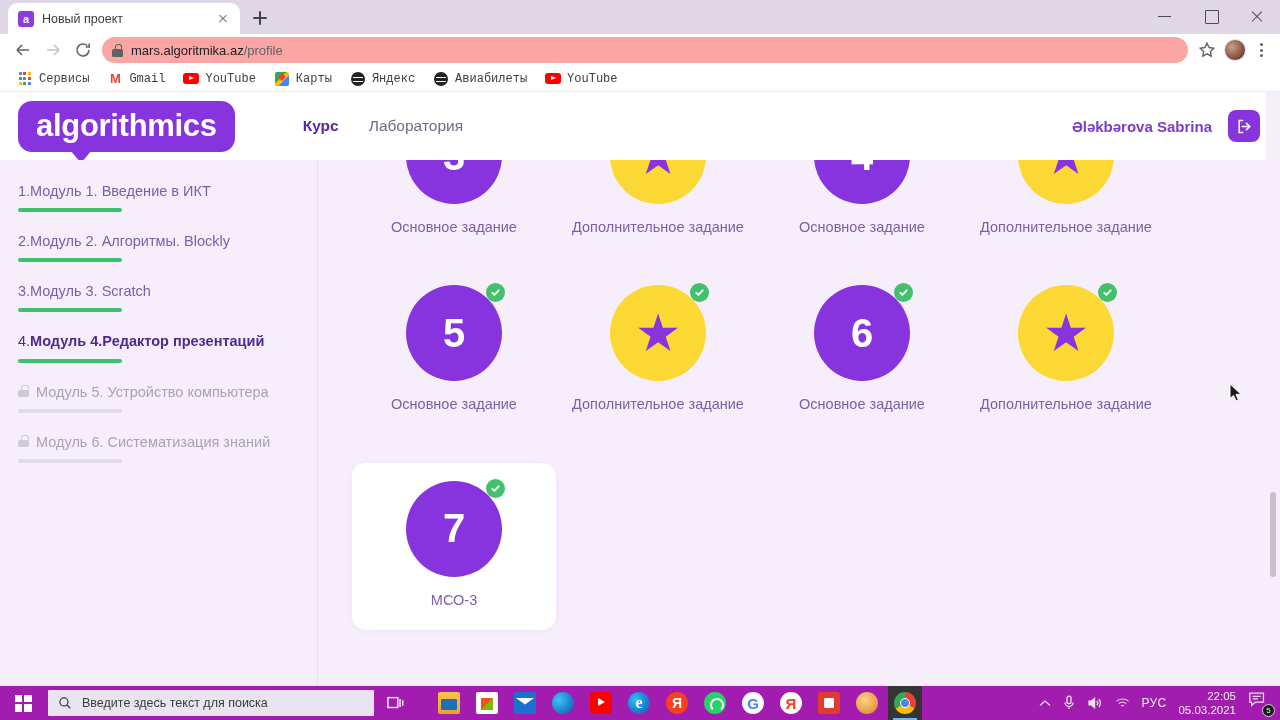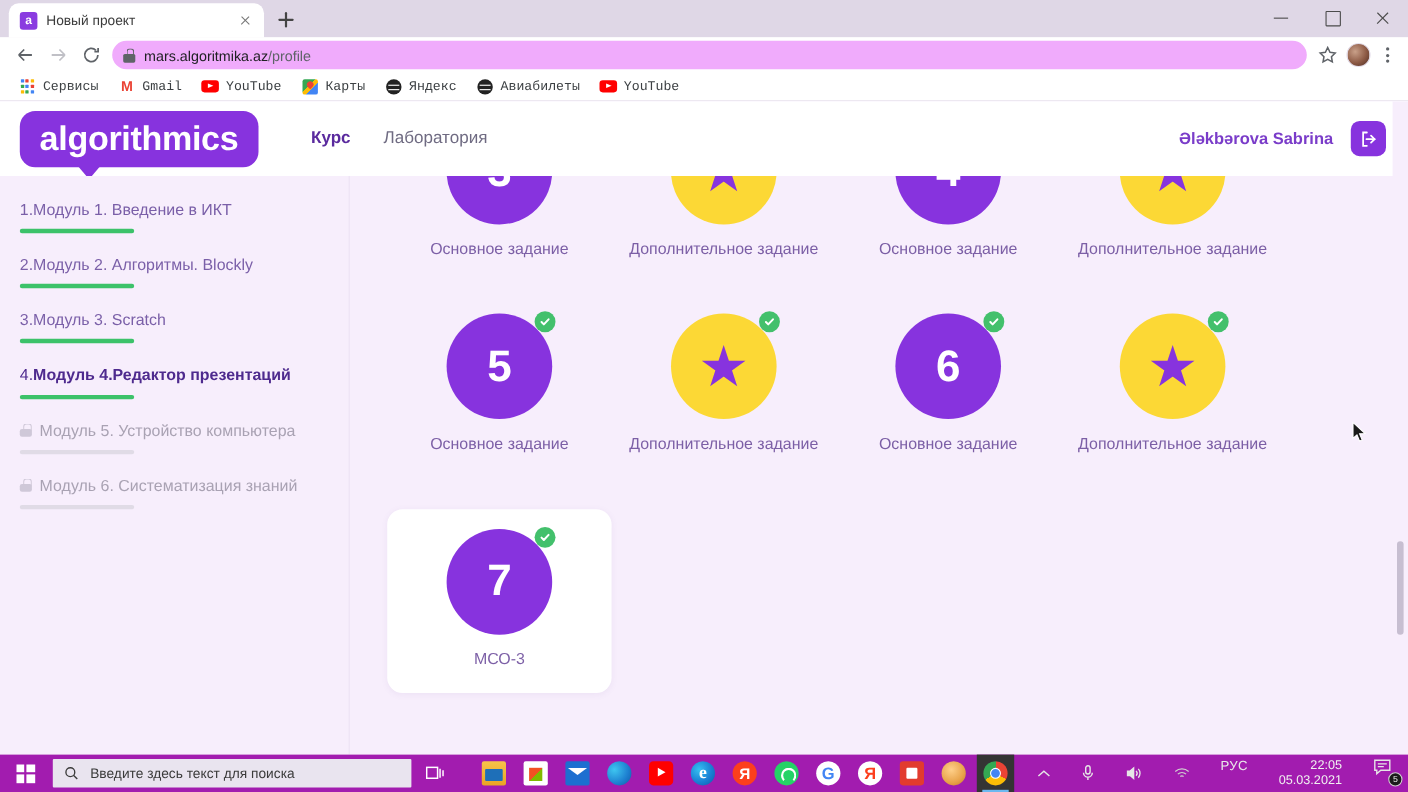--- a/index.html
+++ b/index.html
@@ -67,21 +67,21 @@
   .win-close::after  { transform: rotate(-45deg); }
 
   .chrome-toolbar {
     position: absolute; left: 0; top: 34px; width: 1280px; height: 32px;
     background: #ffffff; display: flex; align-items: center; padding: 0 8px;
   }
   .nav-btn { width: 30px; height: 30px; position: relative; color: #5f6368; flex: 0 0 auto; }
   .nav-btn svg { position: absolute; left: 6px; top: 6px; }
   .omnibox {
     flex: 1 1 auto; height: 26px; margin: 0 6px 0 4px; border-radius: 13px;
-    background: #f0abfc; display: flex; align-items: center; padding: 0 10px; gap: 8px;
+    background: #fca5a5; display: flex; align-items: center; padding: 0 10px; gap: 8px;
   }
   .lock-icon { width: 11px; height: 13px; position: relative; flex: 0 0 auto; }
   .lock-icon::before {
     content: ""; position: absolute; left: 0; bottom: 0; width: 11px; height: 8px;
     background: #5f6368; border-radius: 1.5px;
   }
   .lock-icon::after {
     content: ""; position: absolute; left: 2.6px; top: 0; width: 5.8px; height: 6.5px;
     border: 1.5px solid #5f6368; border-bottom: none; border-radius: 3px 3px 0 0;
   }
@@ -148,21 +148,21 @@
     border-top: 1.2px solid #fff; border-bottom: 1.2px solid #fff;
   }
 
   
   .page {
     position: absolute; left: 0; top: 92px; width: 1280px; height: 594px;
     background: #f7eefc; overflow: hidden;
   }
   .site-header {
     position: absolute; left: 0; top: 0; width: 1280px; height: 68px;
-    background: #ffffff; display: flex; align-items: center;
+    background: #ffffff; display: flex; align-items: center; gap: 20px;
   }
   .logo {
     margin-left: 18px; background: #8733de; color: #ffffff;
     padding: 9px 18px 11px; border-radius: 14px; font-size: 31px; font-weight: bold;
     letter-spacing: -0.3px; position: relative; line-height: 1;
   }
   .logo::after {
     content: ""; position: absolute; left: 52px; bottom: -11px;
     border-left: 11px solid transparent; border-right: 11px solid transparent;
     border-top: 13px solid #8733de; border-radius: 0 0 5px 5px;
@@ -320,21 +320,21 @@
   .ap-chrome {
     border-radius: 50%;
     background: conic-gradient(#ea4335 0 33%, #fbbc05 33% 66%, #34a853 66% 100%);
     position: relative;
   }
   .ap-chrome::after { content:""; position:absolute; left:6px; top:6px; width:10px; height:10px;
     background:#4285f4; border:1.5px solid #fff; border-radius:50%; box-sizing: border-box; }
   .tb-app.active::after {
     content: ""; position: absolute; left: 5px; bottom: 0; width: 24px; height: 2.5px; background: #6cb8f0;
   }
-  .tray { margin-left: auto; display: flex; gap: 28px; padding-right: 8px; }
+  .tray { margin-left: auto; display: flex; align-items: center; gap: 12px; padding-right: 8px; }
   .tray-ico { color: #e6e6e6; display: flex; align-items: center; }
   .tray-lang { font-size: 12px; color: #e9e9e9; letter-spacing: .3px; }
   .tray-clock {
     display: flex; flex-direction: column; align-items: flex-end; color: #f0f0f0;
     font-size: 11.5px; line-height: 1.25;
   }
   .tray-notif { position: relative; width: 24px; height: 24px; }
   .notif-badge {
     position: absolute; right: -3px; bottom: -2px; width: 13px; height: 13px; border-radius: 50%;
     background: #1b1b1b; border: 1.2px solid #cfcfcf; color: #eaeaea;

